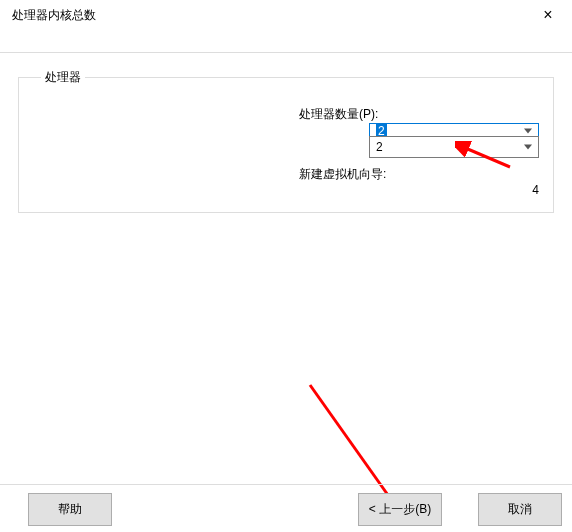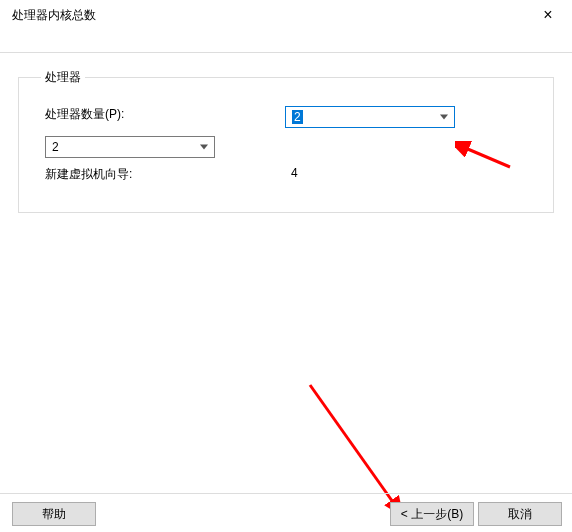--- a/index.html
+++ b/index.html
@@ -52,23 +52,24 @@
       padding: 12px 14px 16px 26px;
       position: relative;
     }
     fieldset.group legend {
       padding: 0 4px;
       font-size: 12px;
       margin-left: -4px;
     }
     .row {
       display: flex;
-      align-items: flex-start;
+      align-items: flex-end;
       margin: 8px 0;
       height: 22px;
+      flex-direction: column;
     }
     .row .label {
       width: 240px;
       font-size: 12px;
     }
     .select-wrap {
       position: relative;
       width: 170px;
       height: 22px;
       border: 1px solid #7a7a7a;
@@ -108,38 +109,38 @@
       left: 0;
       right: 0;
       border-top: 1px solid #ddd;
       padding: 8px 10px 6px 10px;
       display: flex;
       justify-content: space-between;
       align-items: center;
     }
     .btn {
       min-width: 84px;
-      height: 24px;
+      height: 33px;
       border: 1px solid #adadad;
       background: #e1e1e1;
       font-size: 12px;
       display: inline-flex;
       align-items: center;
       justify-content: center;
       cursor: pointer;
       padding: 0 8px;
-      margin-left: 2px;
+      margin-left: 18px;
     }
     .btn.default {
       border: 1px solid #0078d7;
       box-shadow: inset 0 0 0 1px #0078d7;
     }
     .footer .right-group {
       display: flex;
-      gap: 2px;
+      gap: 18px;
     }
     
     .arrow-svg {
       position: absolute;
       pointer-events: none;
     }
   </style>
 </head>
 <body>
 

